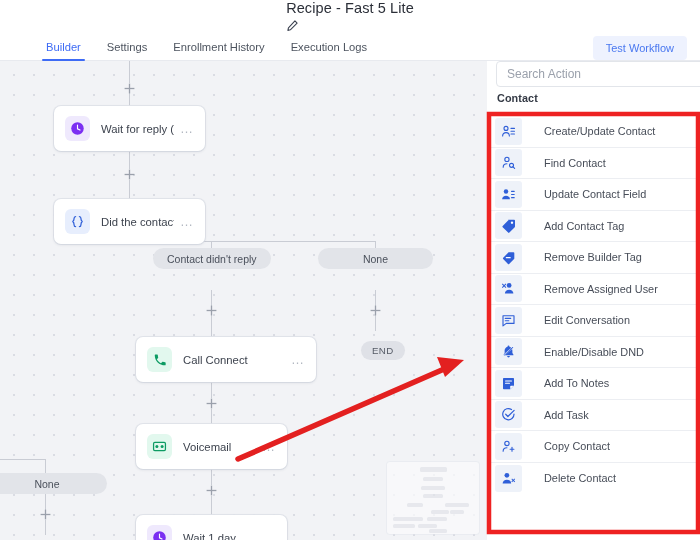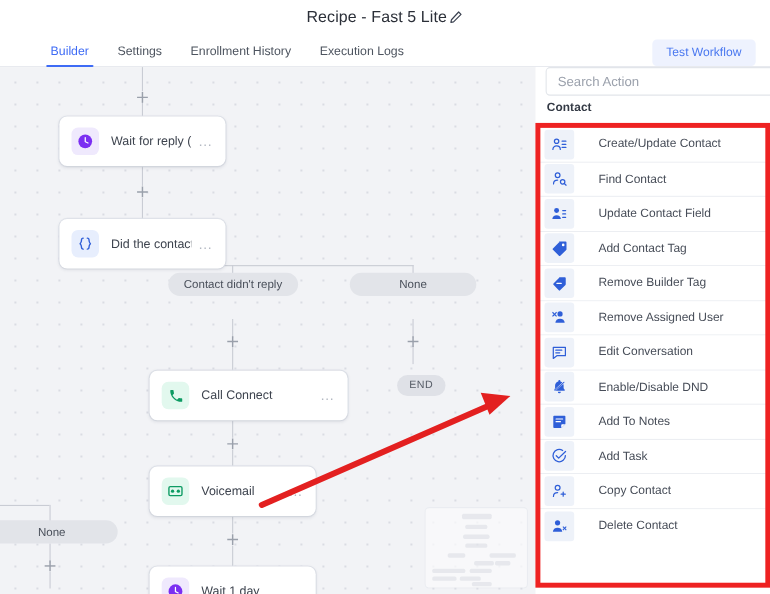--- a/index.html
+++ b/index.html
@@ -11,21 +11,21 @@
     -webkit-font-smoothing: antialiased;
   }
   #app { position: relative; width: 700px; height: 540px; }
 
   
   .header {
     position: absolute; left: 0; top: 0; width: 700px; height: 31px;
     background: #ffffff;
     display: flex; align-items: center; justify-content: center;
   }
-  .header-title-wrap { display: flex; align-items: center; gap: 2px; }
+  .header-title-wrap { display: flex; gap: 2px; flex-direction: column; }
   .header-title {
     font-size: 14.5px; color: #2b2f38; font-weight: 400; letter-spacing: .1px;
   }
   .pencil-icon { width: 13px; height: 13px; display: block; color: #3b4250; }
 
   
   .tabbar {
     position: absolute; left: 0; top: 31px; width: 700px; height: 30px;
     background: #fff; border-bottom: 1px solid #e8eaef;
     display: flex; align-items: flex-end;

